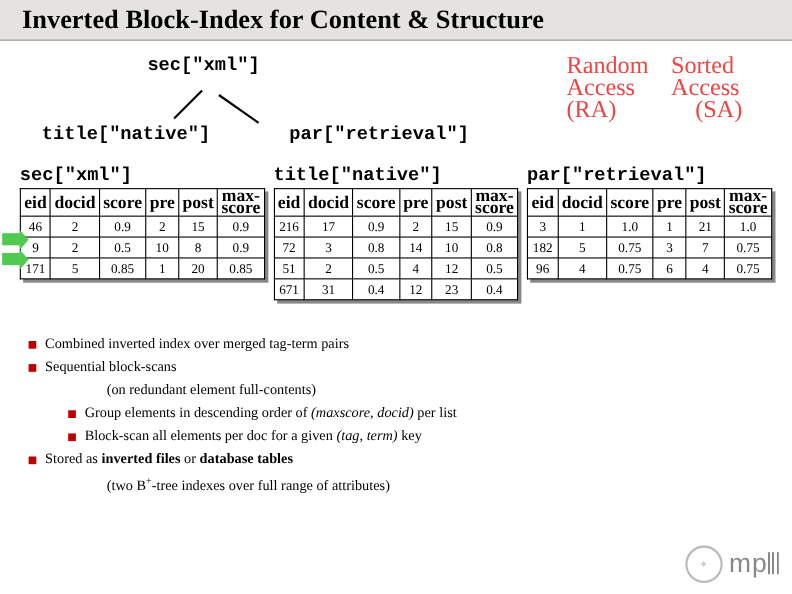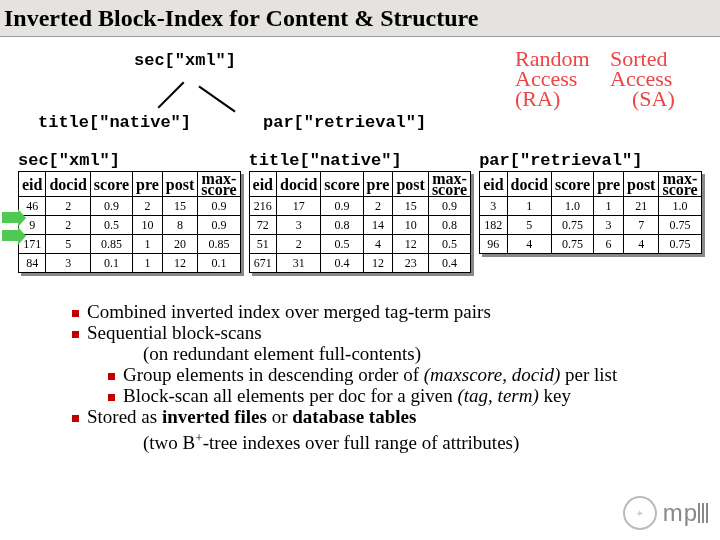--- a/index.html
+++ b/index.html
@@ -9,21 +9,21 @@
     height: 540px;
     font-family: "Times New Roman", serif;
     background: #fff;
     position: relative;
     overflow: hidden;
   }
   .title-bar {
     height: 36px;
     background: #e4e3df;
     border-bottom: 1px solid #999;
-    padding-left: 4px;
+    padding-left: 20px;
     display: flex;
     align-items: center;
     font-size: 24px;
     font-weight: bold;
   }
   .tree-section {
     margin-top: 14px;
     position: relative;
     height: 100px;
   }
@@ -96,22 +96,22 @@
   .block-arrow::after {
     content: "";
     position: absolute;
     right: -8px;
     top: -3px;
     border-left: 8px solid #4fc94f;
     border-top: 9px solid transparent;
     border-bottom: 9px solid transparent;
   }
   .bullets {
-    padding: 28px 40px 0 72px;
-    font-size: 19px;
+    padding: 28px 40px 0 26px;
+    font-size: 13px;
     line-height: 21px;
   }
   .bullets ul {
     list-style: none;
     padding: 0;
     margin: 0;
   }
   .bullets li::before {
     content: "";
     display: inline-block;
@@ -204,28 +204,20 @@
             <td>8</td>
             <td>0.9</td>
           </tr>
           <tr>
             <td>171</td>
             <td>5</td>
             <td>0.85</td>
             <td>1</td>
             <td>20</td>
             <td>0.85</td>
-          </tr>
-          <tr>
-            <td>84</td>
-            <td>3</td>
-            <td>0.1</td>
-            <td>1</td>
-            <td>12</td>
-            <td>0.1</td>
           </tr>
         </tbody>
       </table>
     </div>
     <div class="table-block">
       <div class="table-header">title["native"]</div>
       <table class="data-table">
         <thead>
           <tr>
             <th>eid</th>

